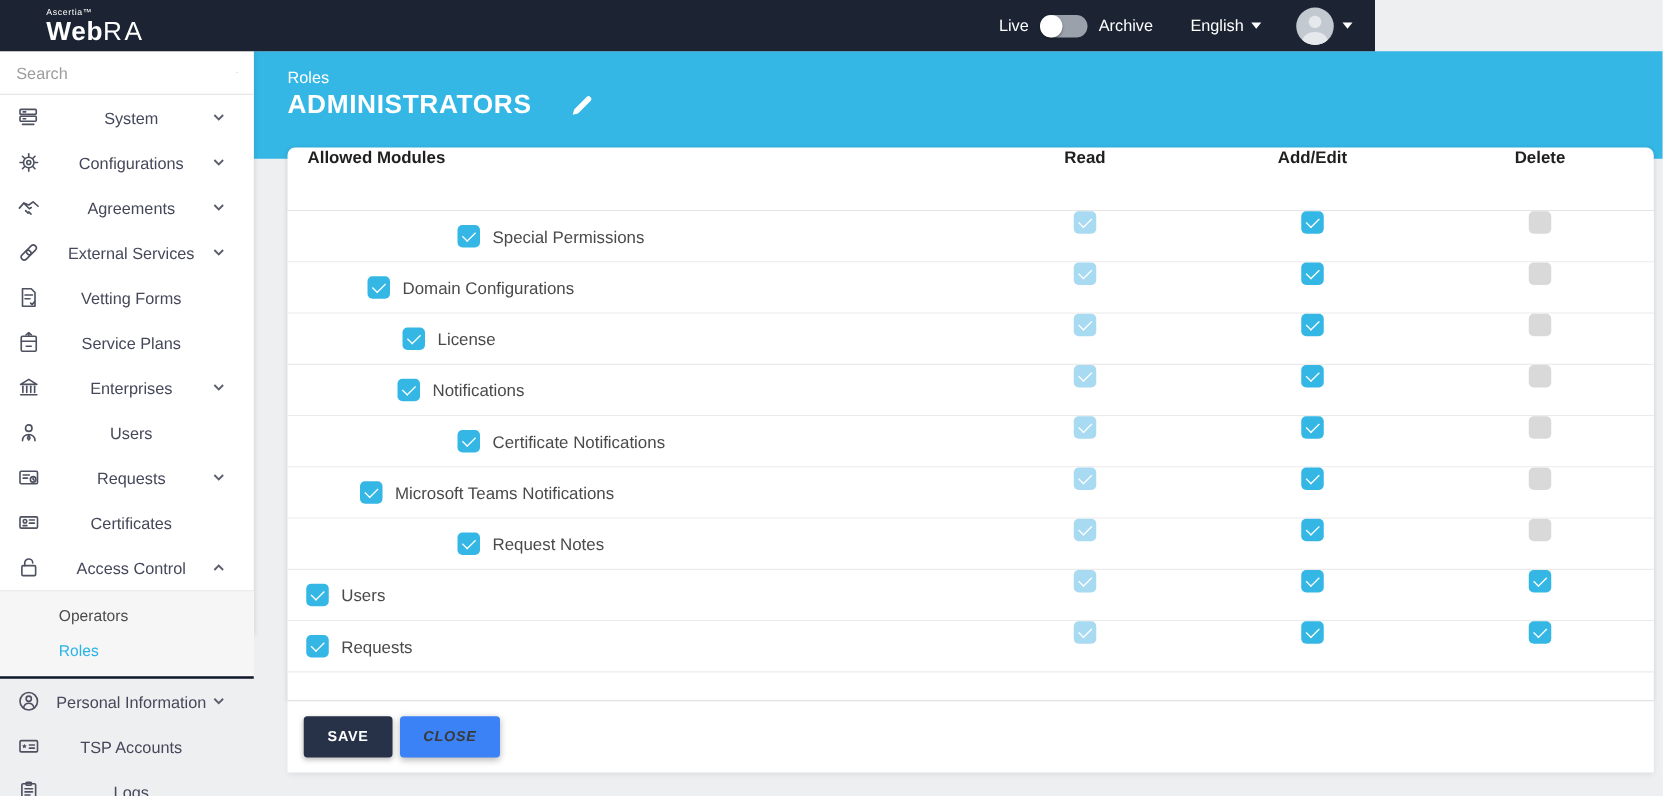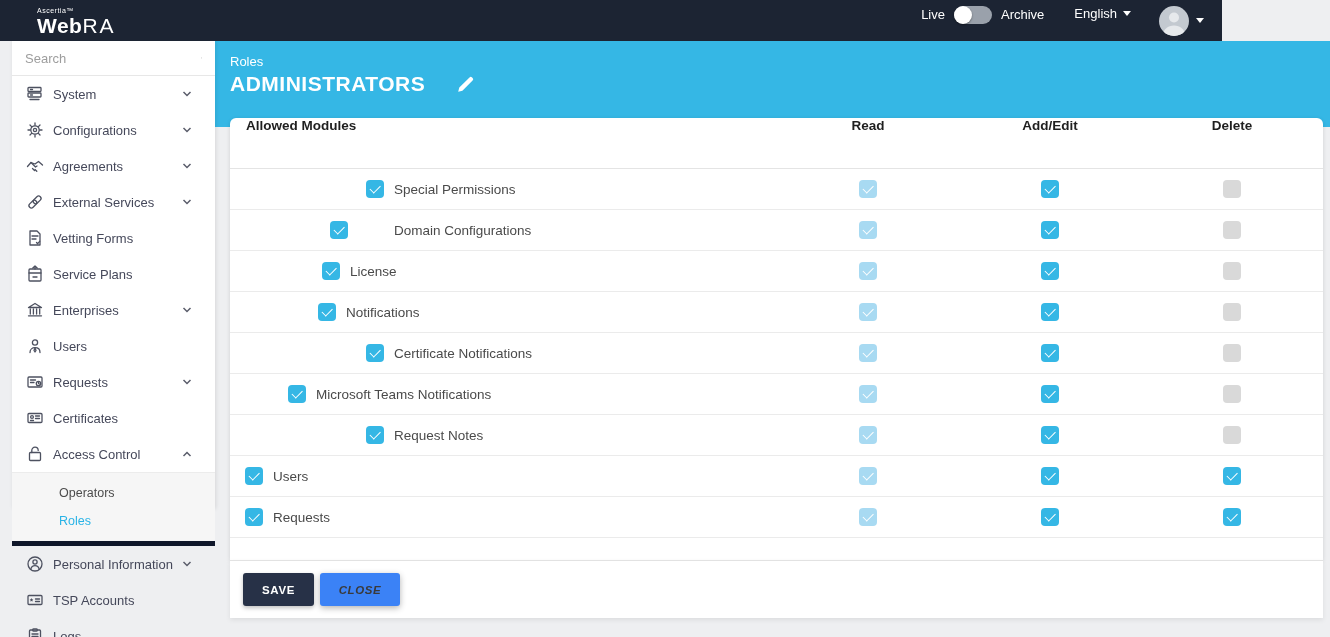--- a/index.html
+++ b/index.html
@@ -1,63 +1,63 @@
 <!DOCTYPE html>
 <html><head>
 <meta charset="utf-8">
 <style>
   * { margin:0; padding:0; box-sizing:border-box; }
   html,body { width:1330px; height:637px; overflow:hidden; font-family:"Liberation Sans",sans-serif; background:#eeeff1; }
 
   
-  .topbar { position:absolute; left:0; top:0; width:1222px; height:41px; background:#1c2433; display:flex; align-items:center; justify-content:space-between; z-index:30; }
+  .topbar { position:absolute; left:0; top:0; width:1100px; height:41px; background:#1c2433; display:flex; align-items:center; justify-content:space-between; z-index:30; }
   .brand { margin-left:37px; color:#fff; line-height:1; padding-top:2px; }
   .brand-small { font-size:7px; letter-spacing:.5px; display:block; margin-bottom:1px; }
   .brand-big { font-size:21px; letter-spacing:.5px; }
   .brand-web { font-weight:700; }
   .brand-ra { font-weight:400; letter-spacing:2px; }
-  .topbar-right { display:flex; align-items:flex-start; margin-right:18px; color:#fff; font-size:13px; }
+  .topbar-right { display:flex; align-items:center; margin-right:18px; color:#fff; font-size:13px; }
   .toggle-group { display:flex; align-items:center; gap:9px; }
   .toggle { width:38px; height:18px; background:#9aa1ab; border-radius:9px; position:relative; cursor:pointer; }
   .toggle-knob { position:absolute; left:0; top:-0px; width:18px; height:18px; background:#fff; border-radius:50%; box-shadow:0 1px 2px rgba(0,0,0,.4); }
   .lang { display:flex; align-items:center; gap:6px; margin-left:30px; cursor:pointer; }
   .caret-down { width:0; height:0; border-left:4px solid transparent; border-right:4px solid transparent; border-top:5px solid #fff; }
   .avatar-wrap { display:flex; align-items:center; gap:7px; margin-left:28px; cursor:pointer; }
   .avatar { width:30px; height:30px; border-radius:50%; background:#c3c9d0; overflow:hidden; position:relative; }
   .avatar svg { position:absolute; left:0; top:0; }
 
   
-  .sidebar { position:absolute; left:12px; top:41px; width:203px; height:468px; background:#fff; box-shadow:1px 0 4px rgba(0,0,0,.10); z-index:20; }
+  .sidebar { position:absolute; left:0; top:41px; width:203px; height:468px; background:#fff; box-shadow:1px 0 4px rgba(0,0,0,.10); z-index:20; }
   .search-row { height:35px; display:flex; align-items:center; border-bottom:1px solid #e7e7e7; padding:0 13px; }
   .search-input { flex:1; border:none; outline:none; font-size:13px; color:#555; font-family:"Liberation Sans",sans-serif; background:transparent; }
   .search-input::placeholder { color:#9d9d9d; }
   .sb-item { height:36px; display:flex; align-items:center; padding:0 13px; cursor:pointer; }
   .sb-icon { width:19px; height:19px; display:inline-flex; align-items:center; justify-content:center; flex:none; }
   .sb-icon svg { stroke:#4d5160; fill:none; stroke-width:1.3; stroke-linecap:round; stroke-linejoin:round; }
-  .sb-label { margin-left:9px; font-size:13px; color:#45485a; flex:1; white-space:nowrap; }
+  .sb-label { margin-left:9px; font-size:13px; color:#45485a; flex:1; white-space:nowrap;text-align:center; }
   .sb-chevron { flex:none; stroke:#5a5d6b; fill:none; stroke-width:1.5; margin-right:9px; }
-  .sb-sub { background:#f6f6f6; border-top:1px solid #ececec; border-bottom:5px solid #0f172a; padding:6px 0; }
+  .sb-sub { background:#f6f6f6; border-top:1px solid #ececec; border-bottom:2px solid #0f172a; padding:6px 0; }
   .sb-subitem { height:28px; line-height:28px; padding-left:47px; font-size:12.5px; color:#4c4c4c; cursor:pointer; }
   .sb-subitem.active { color:#29b3e6; }
 
   
   .main { position:absolute; left:203px; top:41px; width:1127px; height:596px; background:#eeeff1; }
   .cyan-band { position:absolute; left:0; top:0; width:1127px; height:86px; background:#35b7e5; }
   .page-head { position:absolute; left:27px; top:13px; color:#fff; z-index:2; }
   .crumb { font-size:13px; margin-bottom:3px; }
   .page-title-row { display:flex; align-items:center; gap:31px; }
   .page-title { font-size:21px; font-weight:700; letter-spacing:.5px; }
   .pencil { cursor:pointer; display:inline-flex; }
 
   .card { position:absolute; left:27px; top:77px; width:1093px; height:442px; background:#fff; border-radius:6px 6px 0 0; box-shadow:0 1px 4px rgba(0,0,0,.13); overflow:hidden; z-index:3; }
   .t-head { display:flex; align-items:flex-start; height:51px; border-bottom:1px solid #e4e4e4; font-size:13.5px; font-weight:700; color:#1f1f1f; }
   .t-head .t-module-h { flex:1; padding-left:16px; }
   .t-colh { width:182px; text-align:center; flex:none; }
   .t-body { }
-  .t-row { display:flex; align-items:center; height:41px; border-bottom:1px solid #ebebeb; background:#fff; }
+  .t-row { display:flex; height:41px; border-bottom:1px solid #ebebeb; background:#fff; }
   .t-module { flex:1; display:flex; align-items:center; }
   .t-label { margin-left:10px; font-size:13.5px; color:#4a4a4a; white-space:nowrap; }
   .t-col { width:182px; flex:none; display:flex; justify-content:center; }
 
   .checkbox { width:18px; height:18px; border-radius:4px; position:relative; flex:none; cursor:pointer; }
   .cb-checked { background:#35b7e5; }
   .cb-checked-muted { background:#a8daf2; cursor:default; }
   .cb-unchecked-disabled { background:#d9d9d9; cursor:default; }
   .cb-checked::after, .cb-checked-muted::after { content:""; position:absolute; left:3.5px; top:4.5px; width:9px; height:4.5px; border-left:1.8px solid #fff; border-bottom:1.8px solid #fff; transform:rotate(-45deg); }
 
@@ -365,21 +365,21 @@
           </div>
     <div class="t-col">
             <span class="checkbox cb-checked"></span>
           </div>
     <div class="t-col">
             <span class="checkbox cb-unchecked-disabled"></span>
           </div>
   </div>
 
   <div class="t-row">
-    <div class="t-module" style="padding-left: 100px; gap: 36px;">
+    <div class="t-module" style="padding-left: 64px;">
       <span class="checkbox cb-checked"></span>
       <span class="t-label">Domain Configurations</span>
     </div>
     <div class="t-col">
             <span class="checkbox cb-checked-muted"></span>
           </div>
     <div class="t-col">
             <span class="checkbox cb-checked"></span>
           </div>
     <div class="t-col">

